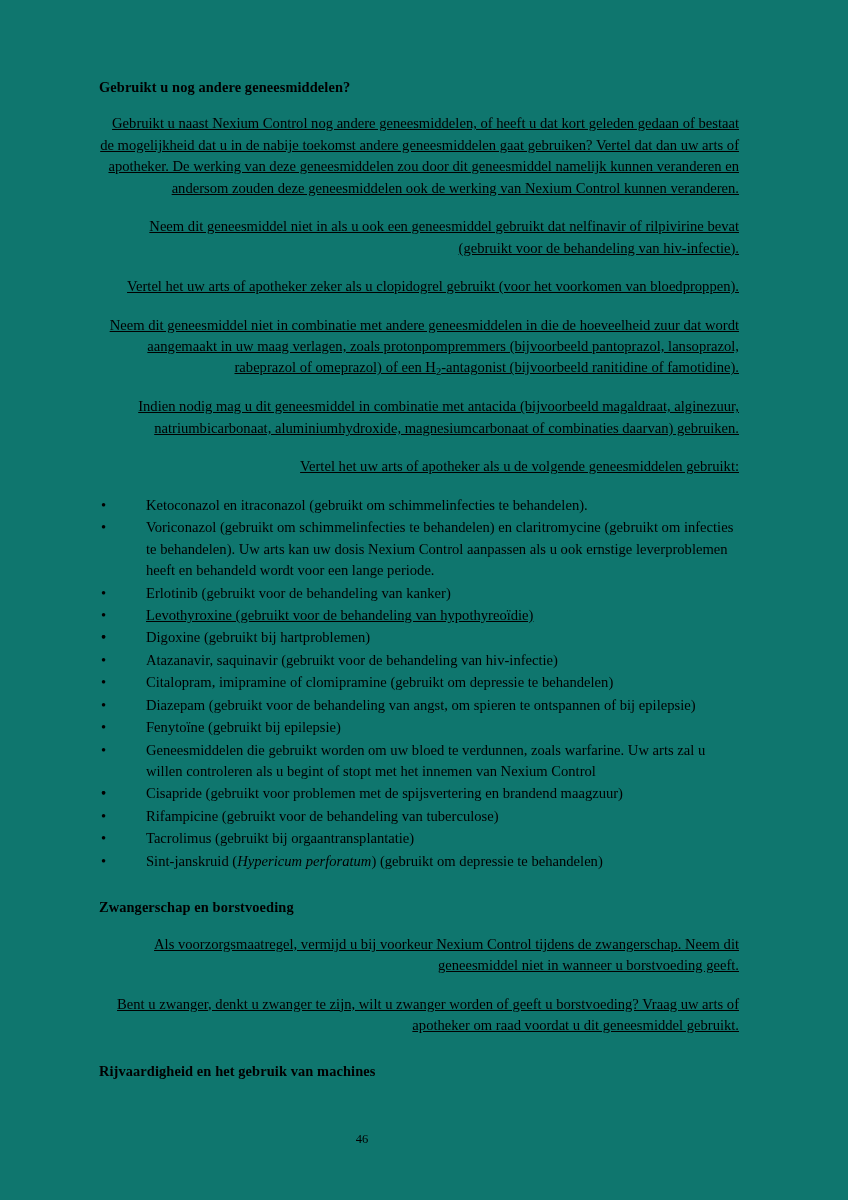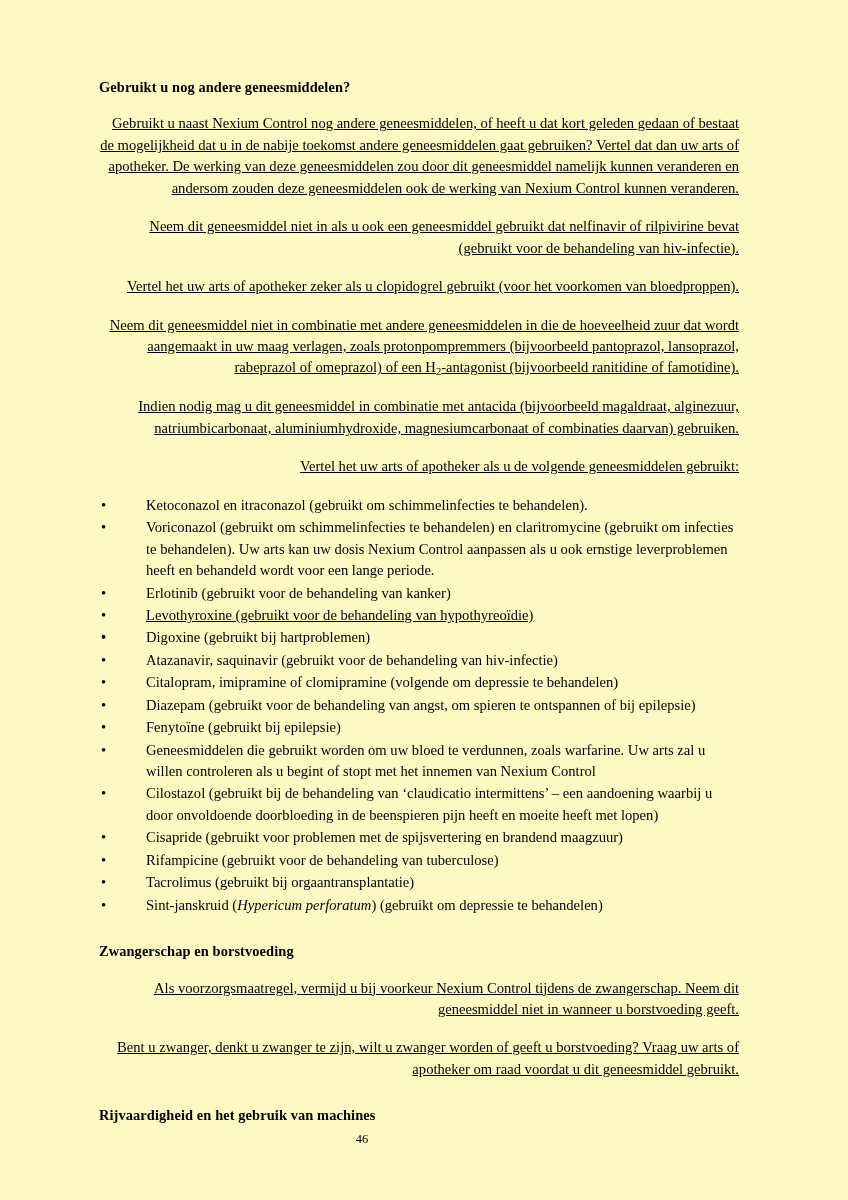--- a/index.html
+++ b/index.html
@@ -14,21 +14,21 @@
     color: #000000;
     position: relative;
     overflow: hidden;
   }
   .page {
     position: absolute;
     left: 0;
     top: 0;
     width: 848px;
     height: 1200px;
-    background: #fef9c3;
+    background: #0f766e;
   }
   .content {
     position: absolute;
     left: 99px;
     top: 78px;
     width: 640px;
   }
   h2.section-heading {
     font-size: 14.4px;
     font-weight: bold;
@@ -107,25 +107,25 @@
     <p class="para tight">Vertel het uw arts of apotheker als u de volgende geneesmiddelen gebruikt:</p>
 
     <ul class="med-list">
       <li><span class="bullet">•</span><span>Ketoconazol en itraconazol (gebruikt om schimmelinfecties te behandelen).</span></li>
       <li><span class="bullet">•</span><span>Voriconazol (gebruikt om schimmelinfecties te behandelen) en claritromycine (gebruikt om infecties te behandelen). Uw arts kan uw dosis Nexium Control aanpassen als u ook ernstige leverproblemen heeft en behandeld wordt voor een lange periode.</span></li>
       <li><span class="bullet">•</span><span>Erlotinib (gebruikt voor de behandeling van kanker)</span></li>
       <li><span class="bullet">•</span><span class="underline">Levothyroxine (gebruikt voor de behandeling van hypothyreoïdie)</span></li>
       <li><span class="bullet">•</span></li>
       <li><span class="bullet">•</span><span>Digoxine (gebruikt bij hartproblemen)</span></li>
       <li><span class="bullet">•</span><span>Atazanavir, saquinavir (gebruikt voor de behandeling van hiv-infectie)</span></li>
-      <li><span class="bullet">•</span><span>Citalopram, imipramine of clomipramine (volgende om depressie te behandelen)</span></li>
+      <li><span class="bullet">•</span><span>Citalopram, imipramine of clomipramine (gebruikt om depressie te behandelen)</span></li>
       <li><span class="bullet">•</span><span>Diazepam (gebruikt voor de behandeling van angst, om spieren te ontspannen of bij epilepsie)</span></li>
       <li><span class="bullet">•</span><span>Fenytoïne (gebruikt bij epilepsie)</span></li>
       <li><span class="bullet">•</span><span>Geneesmiddelen die gebruikt worden om uw bloed te verdunnen, zoals warfarine. Uw arts zal u willen controleren als u begint of stopt met het innemen van Nexium Control</span></li>
-      <li><span class="bullet">•</span><span>Cilostazol (gebruikt bij de behandeling van ‘claudicatio intermittens’ – een aandoening waarbij u door onvoldoende doorbloeding in de beenspieren pijn heeft en moeite heeft met lopen)</span></li>
+      <li><span class="bullet">•</span></li>
       <li><span class="bullet">•</span><span>Cisapride (gebruikt voor problemen met de spijsvertering en brandend maagzuur)</span></li>
       <li><span class="bullet">•</span><span>Rifampicine (gebruikt voor de behandeling van tuberculose)</span></li>
       <li><span class="bullet">•</span><span>Tacrolimus (gebruikt bij orgaantransplantatie)</span></li>
       <li><span class="bullet">•</span><span>Sint-janskruid (</span><span class="italic">Hypericum perforatum</span><span>) (gebruikt om depressie te behandelen)</span></li>
     </ul>
 
     <h2 class="section-heading spaced-top">Zwangerschap en borstvoeding</h2>
 
     <p class="para">Als voorzorgsmaatregel, vermijd u bij voorkeur Nexium Control tijdens de zwangerschap. Neem dit geneesmiddel niet in wanneer u borstvoeding geeft.</p>
 

